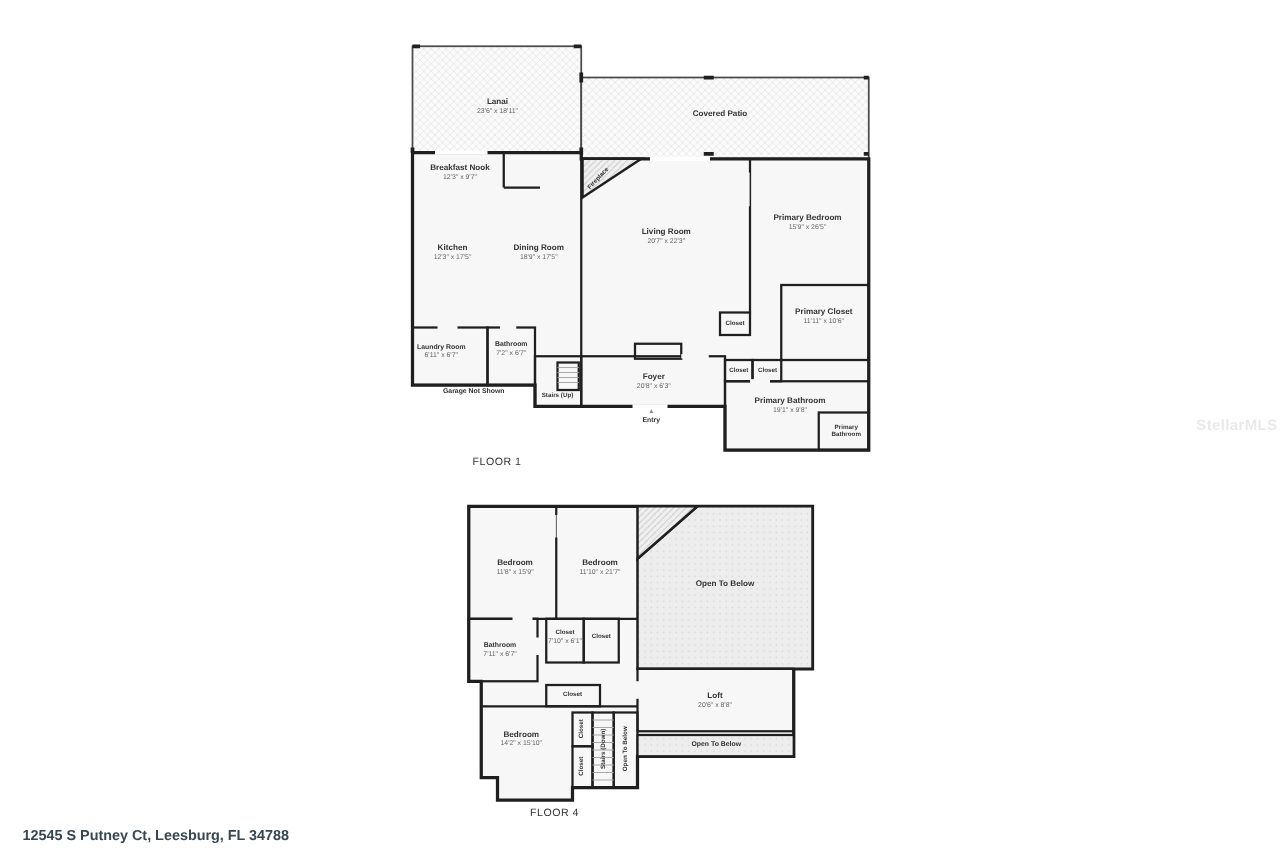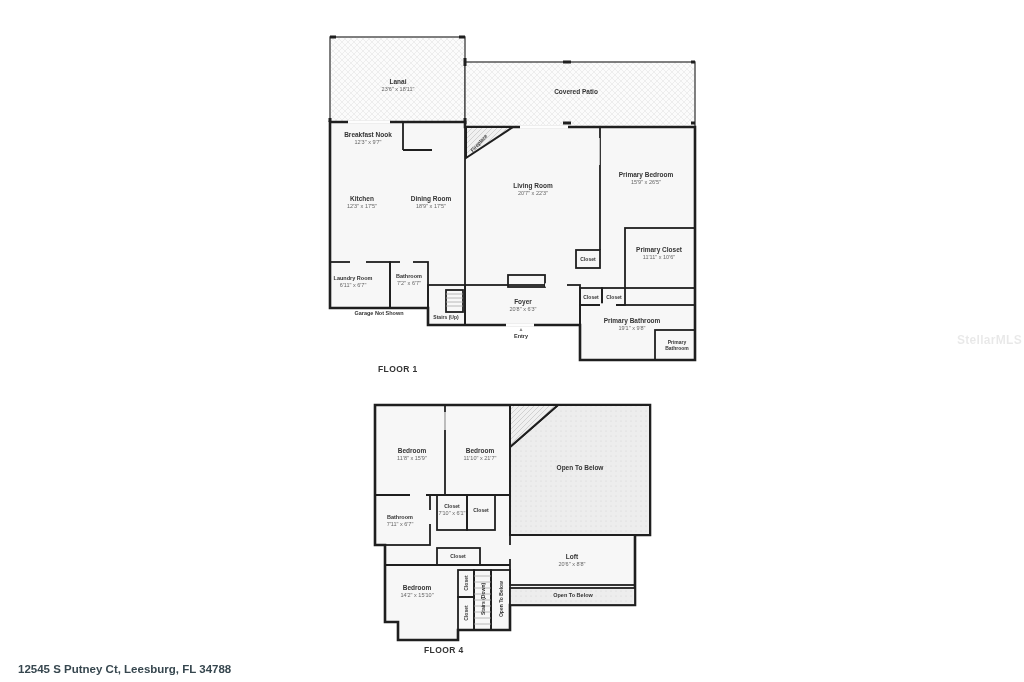--- a/index.html
+++ b/index.html
@@ -8,21 +8,21 @@
   svg{position:absolute;left:0;top:0;}
   .lbl{position:absolute;transform:translate(-50%,-50%);text-align:center;color:#3a3a3a;
        white-space:nowrap;line-height:1.3;z-index:5;}
   .lbl .nm{display:block;font-size:6.5px;font-weight:700;color:#333;}
   .lbl .dm{display:block;font-size:5.5px;font-weight:400;color:#666;}
   .lbl.xs .nm{font-size:5px;}
   .lbl.sm .nm{font-size:5.5px;}
   .lbl.vert{transform:translate(-50%,-50%) rotate(-90deg);}
   .lbl.diag{transform:translate(-50%,-50%) rotate(-47deg);}
   .lbl.wrap .nm{white-space:normal;width:36px;font-size:5px;line-height:1.2;}
-  .floor-title{position:absolute;font-size:8.5px;font-weight:700;color:#333;letter-spacing:.4px;z-index:5;padding-left:48px;}
+  .floor-title{position:absolute;font-size:8.5px;font-weight:400;color:#333;letter-spacing:.4px;z-index:5;padding-left:48px;}
   .entry-mark{position:absolute;transform:translate(-50%,-50%);font-size:5px;color:#888;z-index:5;}
   .address{position:absolute;left:18px;top:663px;font-size:11.5px;font-weight:700;color:#37474f;z-index:6;}
   .disclaimer{position:absolute;left:352px;top:667px;font-size:7.5px;font-weight:700;color:#4a4a4a;z-index:6;}
   .watermark{position:absolute;left:957px;top:333px;font-size:12px;font-weight:700;
              color:rgba(0,0,0,0.09);z-index:4;letter-spacing:.3px;}
 </style>
 </head>
 <body>
 
 <div id="canvas">

